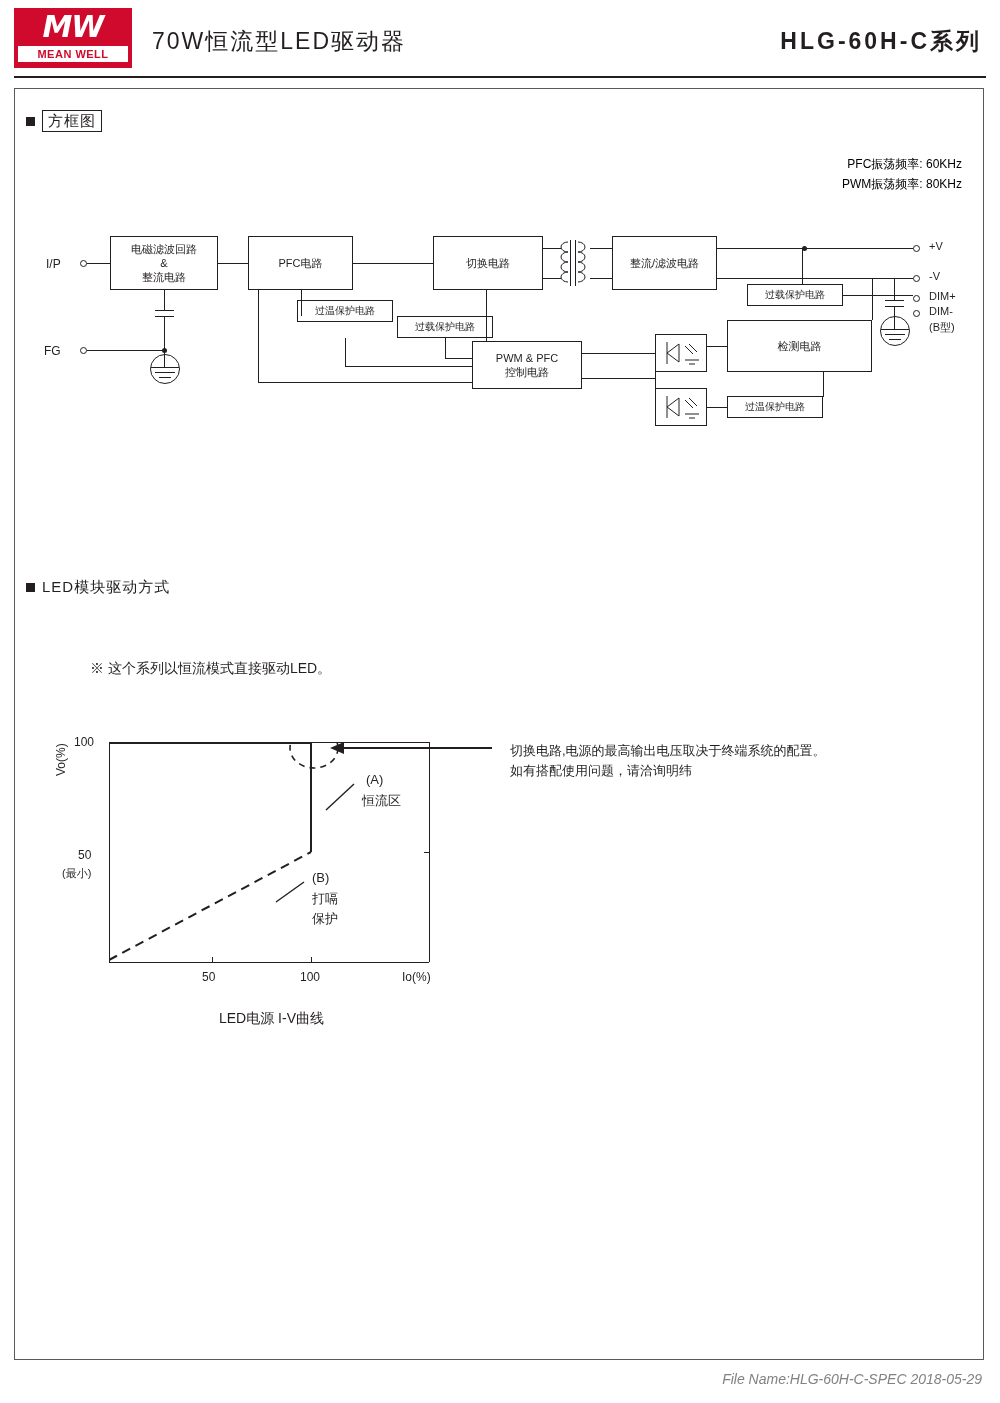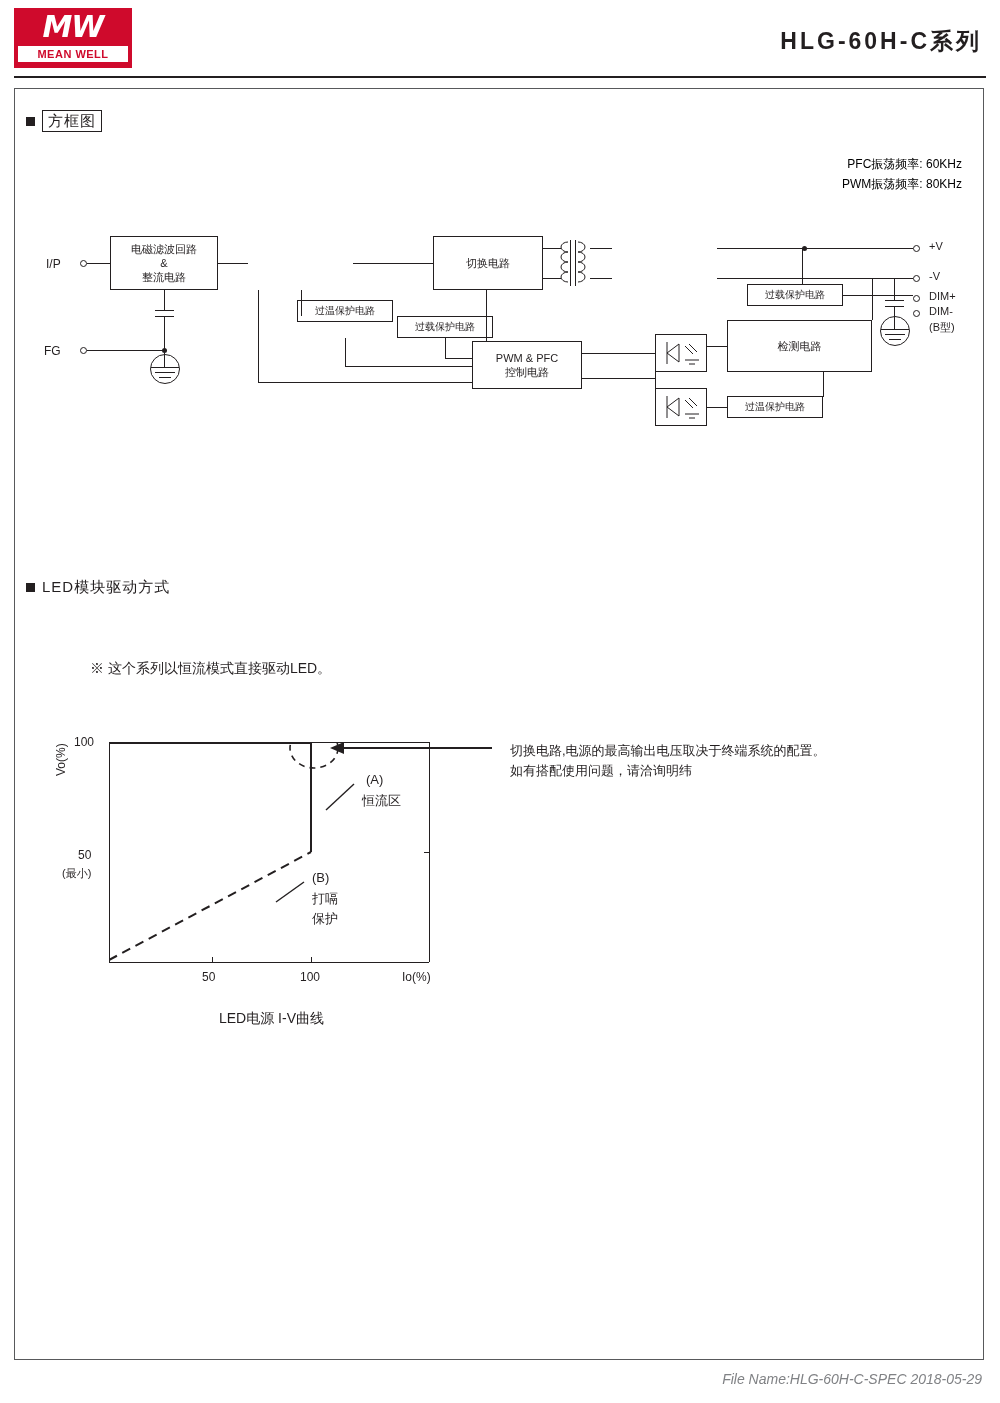--- a/index.html
+++ b/index.html
@@ -177,20 +177,21 @@
   }
 </style>
 </head>
 <body>
 
 <div id="header">
   <div id="logo">
     <div class="mw">MW</div>
     <div class="mwname">MEAN WELL</div>
   </div>
+  <div id="header-title">70W恒流型LED驱动器</div>
   <div id="header-model">HLG-60H-C系列</div>
   <div id="header-rule"></div>
 </div>
 
 <div id="page-frame"></div>
 
 <div class="section-head" style="left:26px; top:112px;">
   <span class="bullet"></span><span class="boxed">方框图</span>
 </div>
 
@@ -219,38 +220,40 @@
   <div class="hline" style="left:141px; top:228px; width:19px;"></div>
   <div class="vline" style="left:150px; top:228px; height:34px;"></div>
   <div class="vline" style="left:150px; top:262px; height:18px;"></div>
   <div style="position:absolute; left:137px; top:279px; width:28px; height:1px; background:#231f20;"></div>
   <div style="position:absolute; left:141px; top:284px; width:20px; height:1px; background:#231f20;"></div>
   <div style="position:absolute; left:145px; top:289px; width:12px; height:1px; background:#231f20;"></div>
   <div style="position:absolute; left:136px; top:266px; width:30px; height:30px; border:1px solid #231f20; border-radius:50%; box-sizing:border-box;"></div>
 
   <div class="hline" style="left:204px; top:175px; width:30px;"></div>
 
+  <div class="bx" style="left:234px; top:148px; width:105px; height:54px;">PFC电路</div>
 
   <div class="hline" style="left:339px; top:175px; width:80px;"></div>
 
   <div class="bx" style="left:419px; top:148px; width:110px; height:54px;">切换电路</div>
 
   <div class="hline" style="left:529px; top:160px; width:18px;"></div>
   <div class="hline" style="left:529px; top:190px; width:18px;"></div>
   <div class="vline" style="left:556px; top:152px; height:46px;"></div>
   <div class="vline" style="left:561px; top:152px; height:46px;"></div>
   <svg style="position:absolute; left:540px; top:152px;" width="16" height="46">
     <path d="M14 2 a7 5 0 1 0 0 10 a7 5 0 1 0 0 10 a7 5 0 1 0 0 10 a7 5 0 1 0 0 10" fill="none" stroke="#231f20" stroke-width="1"></path>
   </svg>
   <svg style="position:absolute; left:562px; top:152px;" width="16" height="46">
     <path d="M2 2 a7 5 0 1 1 0 10 a7 5 0 1 1 0 10 a7 5 0 1 1 0 10 a7 5 0 1 1 0 10" fill="none" stroke="#231f20" stroke-width="1"></path>
   </svg>
   <div class="hline" style="left:576px; top:160px; width:22px;"></div>
   <div class="hline" style="left:576px; top:190px; width:22px;"></div>
 
+  <div class="bx" style="left:598px; top:148px; width:105px; height:54px;">整流/滤波电路</div>
 
   <div class="hline" style="left:703px; top:160px; width:196px;"></div>
   <div class="hline" style="left:703px; top:190px; width:196px;"></div>
   <div class="dot" style="left:788px; top:158px;"></div>
   <div class="term" style="left:899px; top:157px;"></div>
   <div class="term" style="left:899px; top:187px;"></div>
   <div class="term" style="left:899px; top:207px;"></div>
   <div class="term" style="left:899px; top:222px;"></div>
   <div class="lbl sm" style="left:915px; top:152px;">+V</div>
   <div class="lbl sm" style="left:915px; top:182px;">-V</div>

